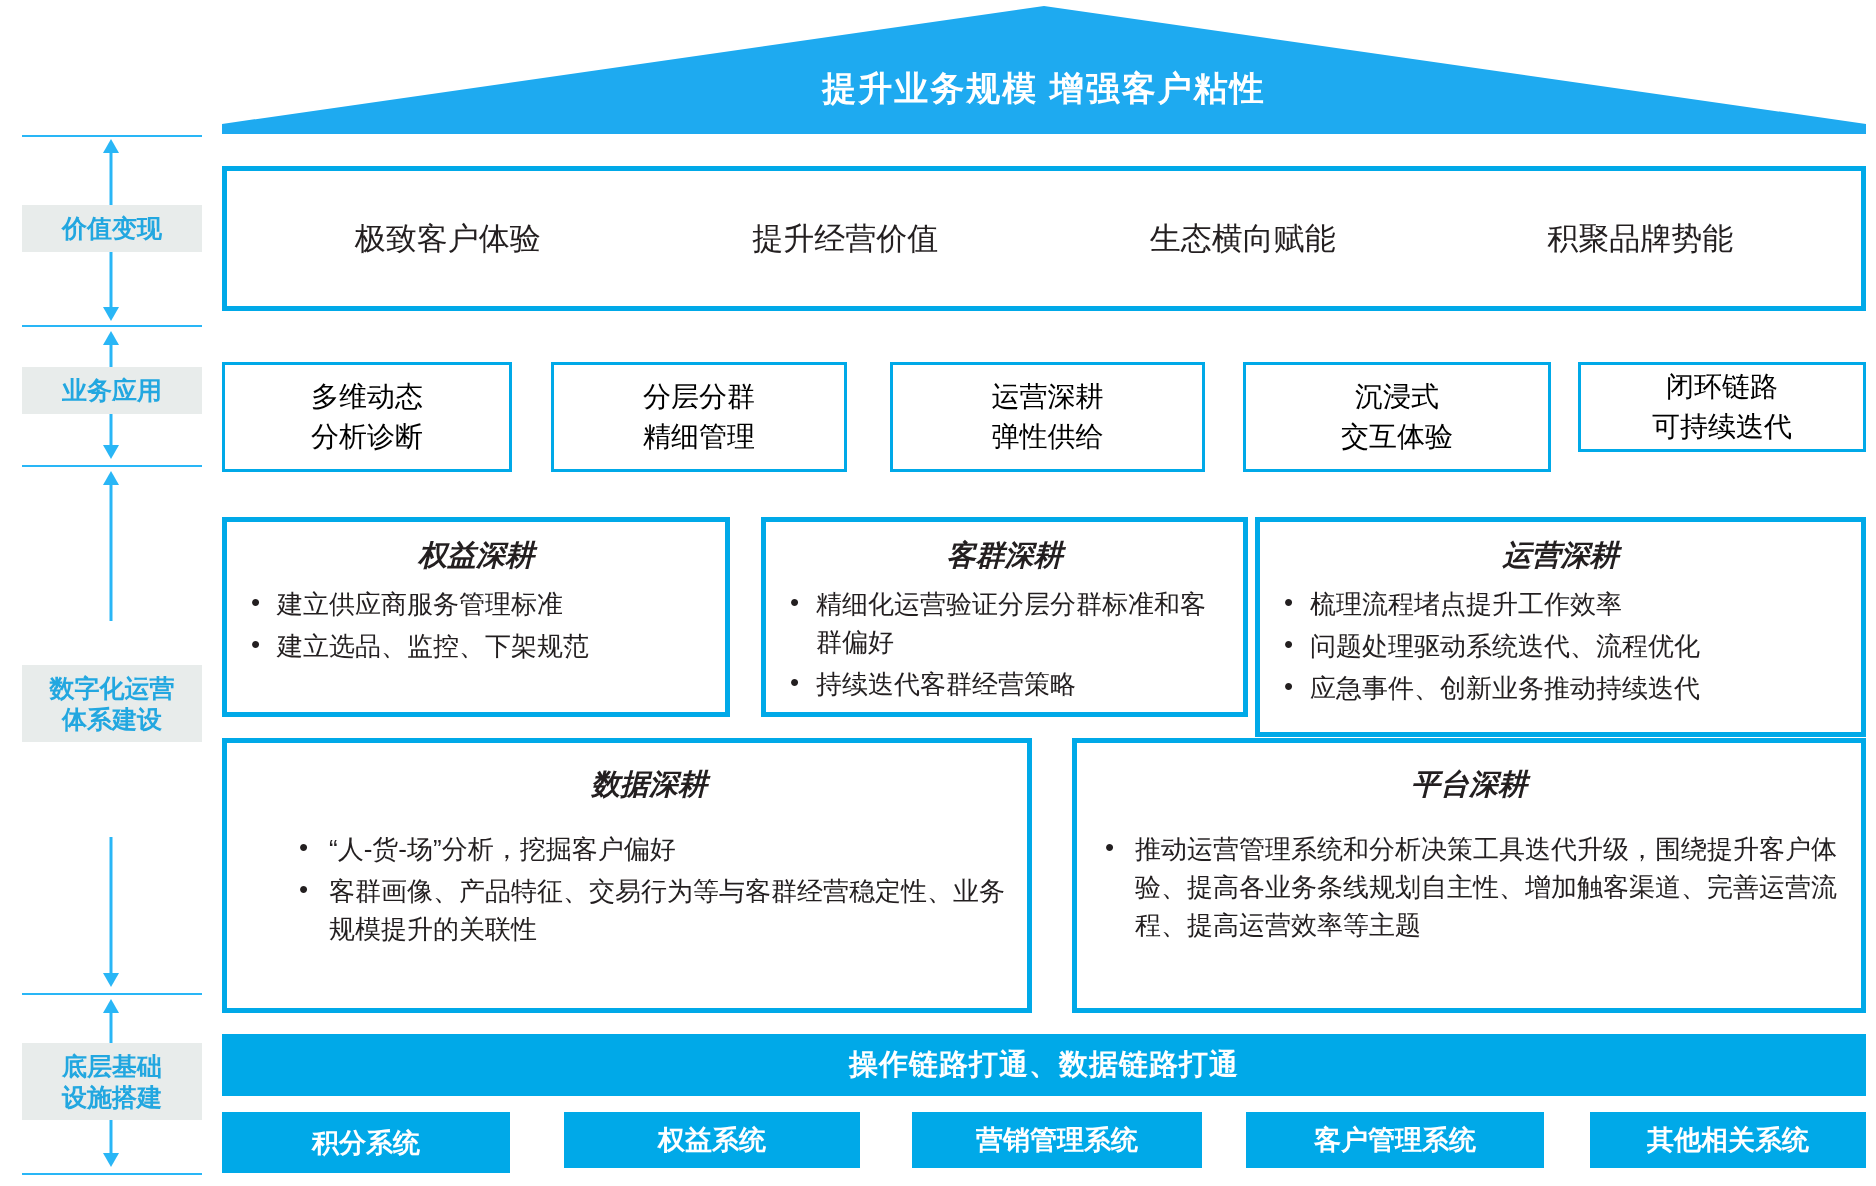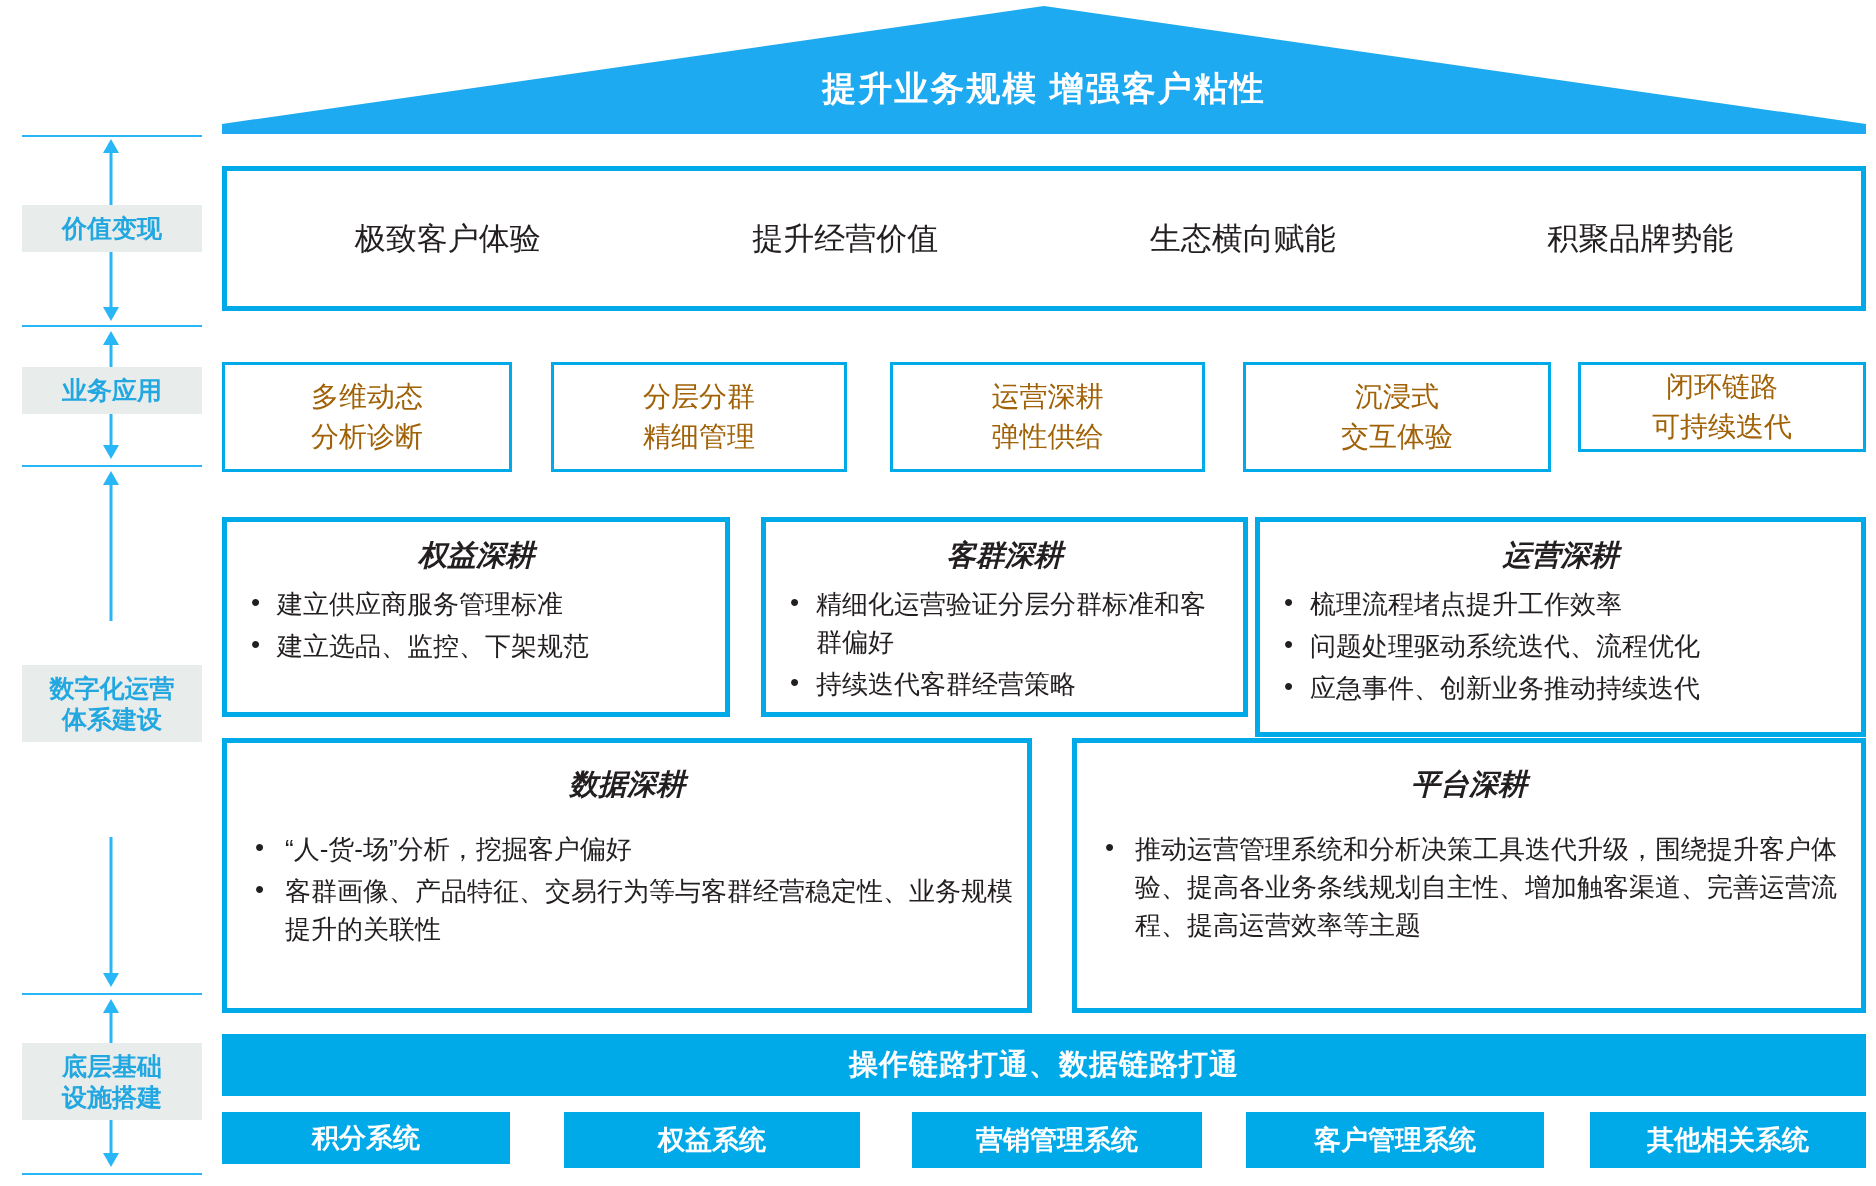--- a/index.html
+++ b/index.html
@@ -101,21 +101,21 @@
     white-space: nowrap;
   }
 
   .app-box {
     display: flex;
     align-items: center;
     justify-content: center;
     text-align: center;
     font-size: 28px;
     line-height: 1.42;
-    color: #a16207;
+    color: #000000;
   }
 
   .deep-title {
     text-align: center;
     font-size: 29px;
     font-weight: bold;
     margin: 14px 0 10px 0;
     font-style: italic;
   }
   .bullets {
@@ -257,36 +257,36 @@
 
   <div class="box thick" style="left:1255px; top:517px; width:611px; height:220px;">
     <div class="deep-title">运营深耕</div>
     <ul class="bullets">
       <li>梳理流程堵点提升工作效率</li>
       <li>问题处理驱动系统迭代、流程优化</li>
       <li>应急事件、创新业务推动持续迭代</li>
     </ul>
   </div>
 
-  <div class="box thick" style="left:222px; top:738px; width:810px; height:275px;">
+  <div class="box thick" style="left:222px; top:738px; width:810px; height:275px;padding-left:44px;">
     <div class="deep-title" style="margin-top:22px;">数据深耕</div>
     <ul class="bullets wide" style="margin-top:26px;">
       <li>“人-货-场”分析，挖掘客户偏好</li>
       <li>客群画像、产品特征、交易行为等与客群经营稳定性、业务规模提升的关联性</li>
     </ul>
   </div>
 
   <div class="box thick" style="left:1072px; top:738px; width:794px; height:275px;">
     <div class="deep-title" style="margin-top:22px;">平台深耕</div>
     <ul class="bullets wide" style="margin-top:26px;">
       <li>推动运营管理系统和分析决策工具迭代升级，围绕提升客户体验、提高各业务条线规划自主性、增加触客渠道、完善运营流程、提高运营效率等主题</li>
     </ul>
   </div>
 
   <div class="bar bar-main" style="left:222px; top:1034px; width:1644px; height:62px;">操作链路打通、数据链路打通</div>
 
-  <div class="bar sys-bar" style="left:222px; top:1112px; width:288px; height:52px;font-family:Liberation Serif, serif;">积分系统</div>
+  <div class="bar sys-bar" style="left:222px; top:1112px; width:288px; height:61px;font-family:Liberation Serif, serif;">积分系统</div>
   <div class="bar sys-bar" style="left:564px; top:1112px; width:296px; height:56px;">权益系统</div>
   <div class="bar sys-bar" style="left:912px; top:1112px; width:290px; height:56px;">营销管理系统</div>
   <div class="bar sys-bar" style="left:1246px; top:1112px; width:298px; height:56px;">客户管理系统</div>
   <div class="bar sys-bar" style="left:1590px; top:1112px; width:276px; height:56px;">其他相关系统</div>
 
 </div>
 
 </body></html>

